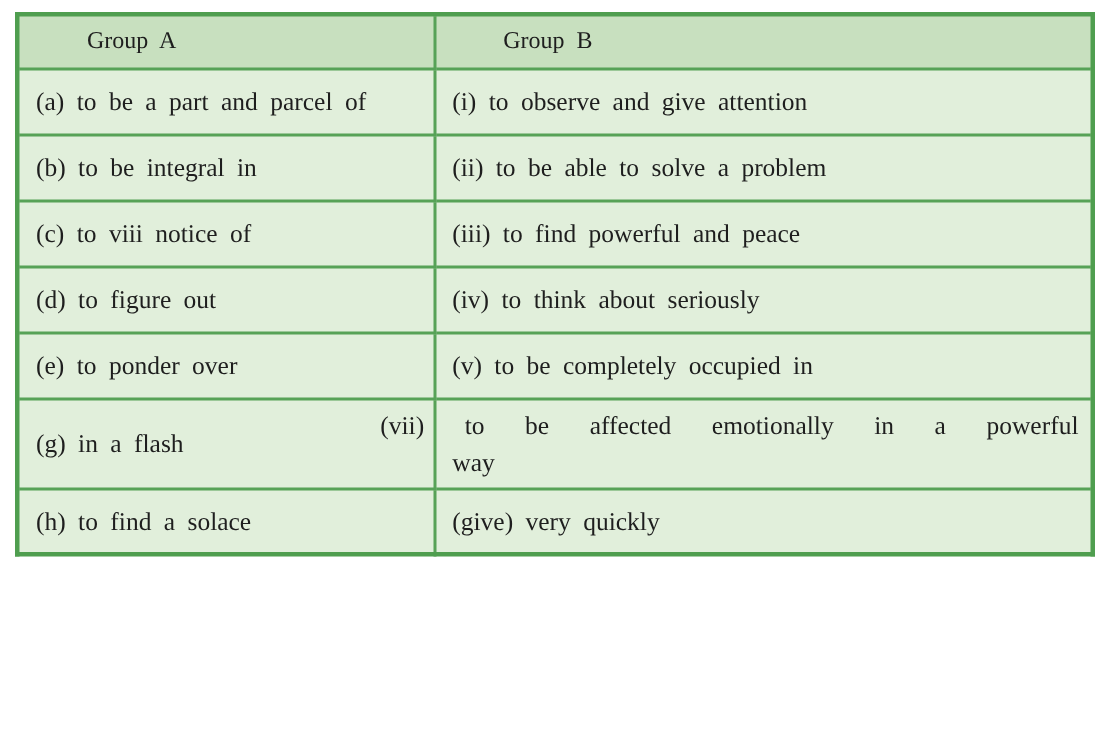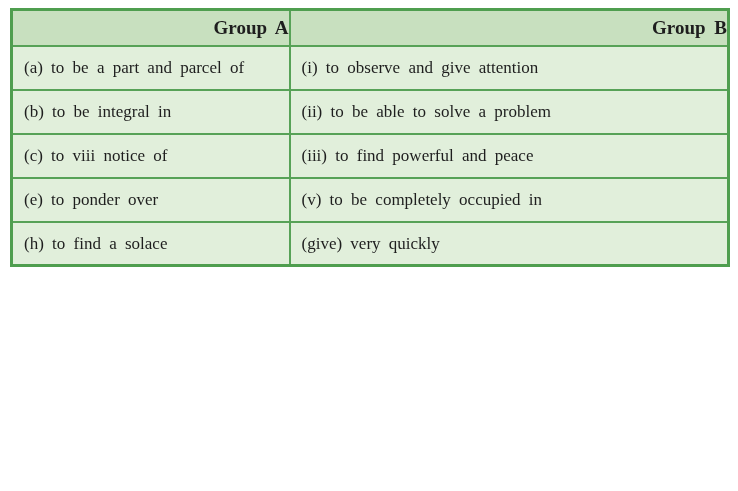--- a/index.html
+++ b/index.html
@@ -33,23 +33,23 @@
   table.match td, table.match th {
     border: 2px solid var(--grid);
     vertical-align: middle;
     word-spacing: 4px;
   }
   col.col-a { width: 278px; }
   col.col-b { width: 439px; }
   tr.head-row { height: 36px; }
   tr.head-row th {
     background: var(--header_bg);
-    font-size: 19px;
-    font-weight: bold;
-    text-align: right;
+    font-size: 16px;
+    font-weight: normal;
+    text-align: left;
     padding-left: 45px;
   }
   tr.body-row { height: 44px; }
   tr.body-row.tall { height: 60px; }
   tr.body-row td {
     background: var(--row_bg);
     font-size: 17px;
     line-height: 25px;
     padding-left: 11px;
     padding-right: 8px;
@@ -82,22 +82,31 @@
       </tr>
       <tr class="body-row">
         <td>(b) to be integral in</td>
         <td>(ii) to be able to solve a problem</td>
       </tr>
       <tr class="body-row">
         <td>(c) to viii notice of</td>
         <td>(iii) to find powerful and peace</td>
       </tr>
       <tr class="body-row">
+        <td>(d) to figure out</td>
+        <td>(iv) to think about seriously</td>
+      </tr>
+      <tr class="body-row">
         <td>(e) to ponder over</td>
         <td>(v) to be completely occupied in</td>
+      </tr>
+      <tr class="body-row tall">
+        <td>(g) in a flash</td>
+        <td class="wrap-cell">(vii) to be affected emotionally in a powerful
+way</td>
       </tr>
       <tr class="body-row">
         <td>(h) to find a solace</td>
         <td>(give) very quickly</td>
       </tr>
     </tbody>
   </table>
 </div>
 
 </body></html>

